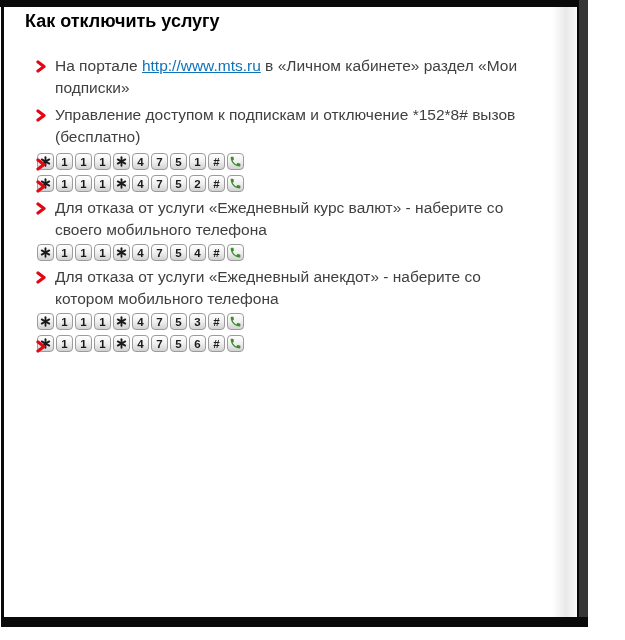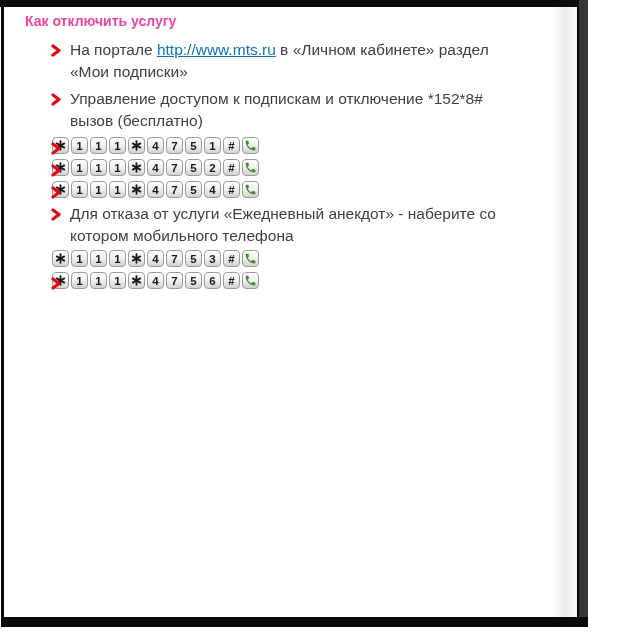--- a/index.html
+++ b/index.html
@@ -14,27 +14,27 @@
   .frame { position:absolute; }
   #frame-top    { left:0;   top:0;     width:580px; height:7px;  background:var(--frame,#0a0a0a); }
   #frame-left   { left:1px; top:0;     width:3px;   height:627px;background:var(--frame,#0a0a0a); }
   #frame-right  { left:577px; top:0;   width:11px;  height:627px;background:var(--sidebar,#363636); border-left:2px solid var(--frame,#0a0a0a); }
   #frame-bottom { left:1px; top:617px; width:587px; height:10px; background:var(--frame,#0a0a0a); }
   #edge-shade   { left:552px; top:7px; width:25px;  height:610px;
                   background:linear-gradient(90deg,#ffffff 0%,#e9e9e9 55%,#fbfbfb 100%); }
 
   #content { position:absolute; left:4px; top:7px; width:560px; }
   h1 {
-    font-size:14px; font-weight:bold; color:#ec4899;
+    font-size:18px; font-weight:bold; color:#000000;
     margin:4px 0 0 21px; line-height:20px;
   }
   ul#list {
     list-style:none;
-    margin:8px 0 0 0;
-    padding:0 0 0 47px;
+    margin:24px 0 0 0;
+    padding:0 0 0 32px;
     width:516px;
   }
   li.item {
     position:relative;
     padding-left:19px;
     margin-bottom:5px;
     font-size:15.5px;
     line-height:22px;
     color:var(--text,#3f3f3f);
   }
@@ -166,20 +166,21 @@
             </svg>
           </span>
         </div>
       </li>
       <li class="item">
         <span class="bullet">
           <svg width="10" height="13" viewBox="0 0 10 13">
             <path d="M2 2 L8 6.5 L2 11" fill="none" stroke="#e30613" stroke-width="3.2" stroke-linecap="round" stroke-linejoin="round"></path>
           </svg>
         </span>
+        <div class="txt">Для отказа от услуги «Ежедневный курс валют» - наберите со своего мобильного телефона</div>
         <div class="keypad">
           <span class="key">
             <svg width="11" height="11" viewBox="0 0 12 12">
               <g stroke="#1a1a1a" stroke-width="2" stroke-linecap="round">
                 <line x1="6" y1="1.3" x2="6" y2="10.7"></line>
                 <line x1="1.9" y1="3.65" x2="10.1" y2="8.35"></line>
                 <line x1="10.1" y1="3.65" x2="1.9" y2="8.35"></line>
               </g>
             </svg>
           </span>

